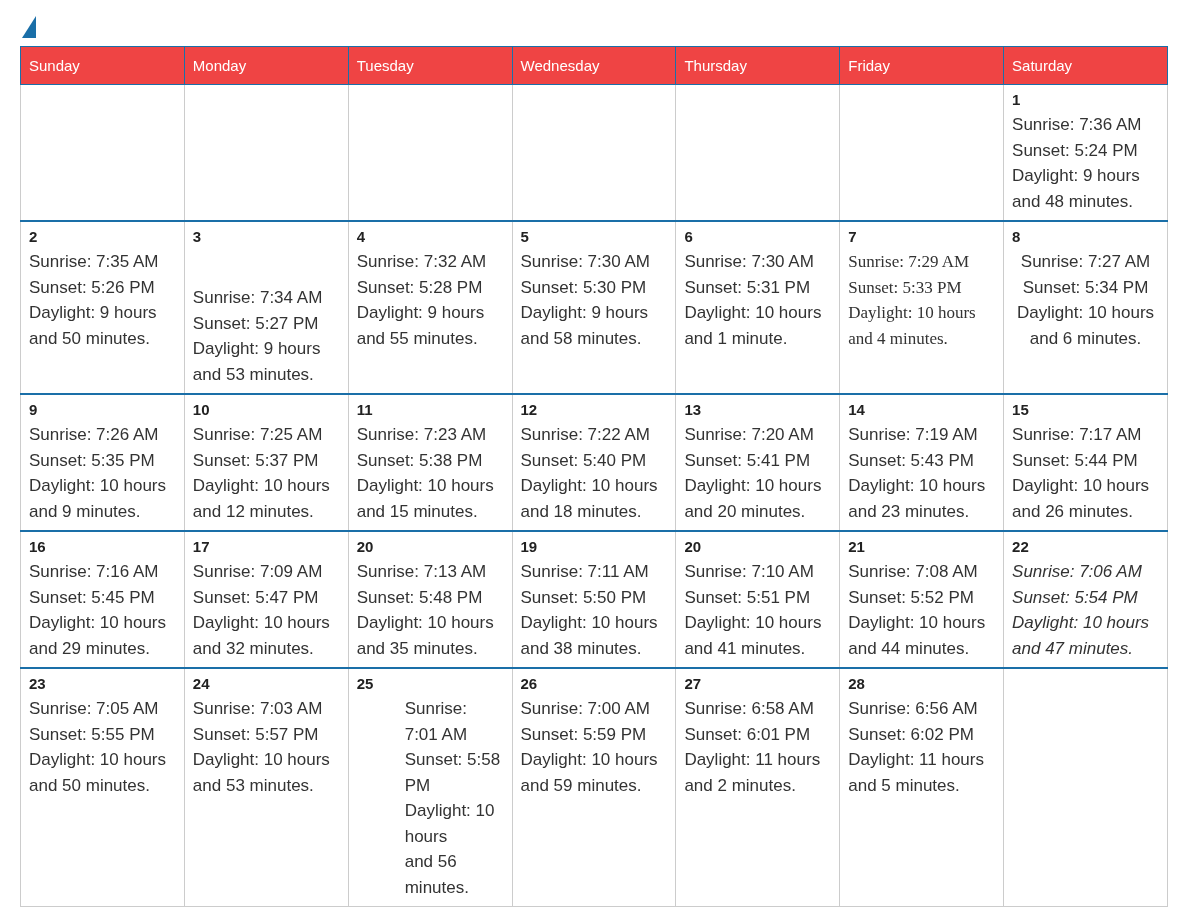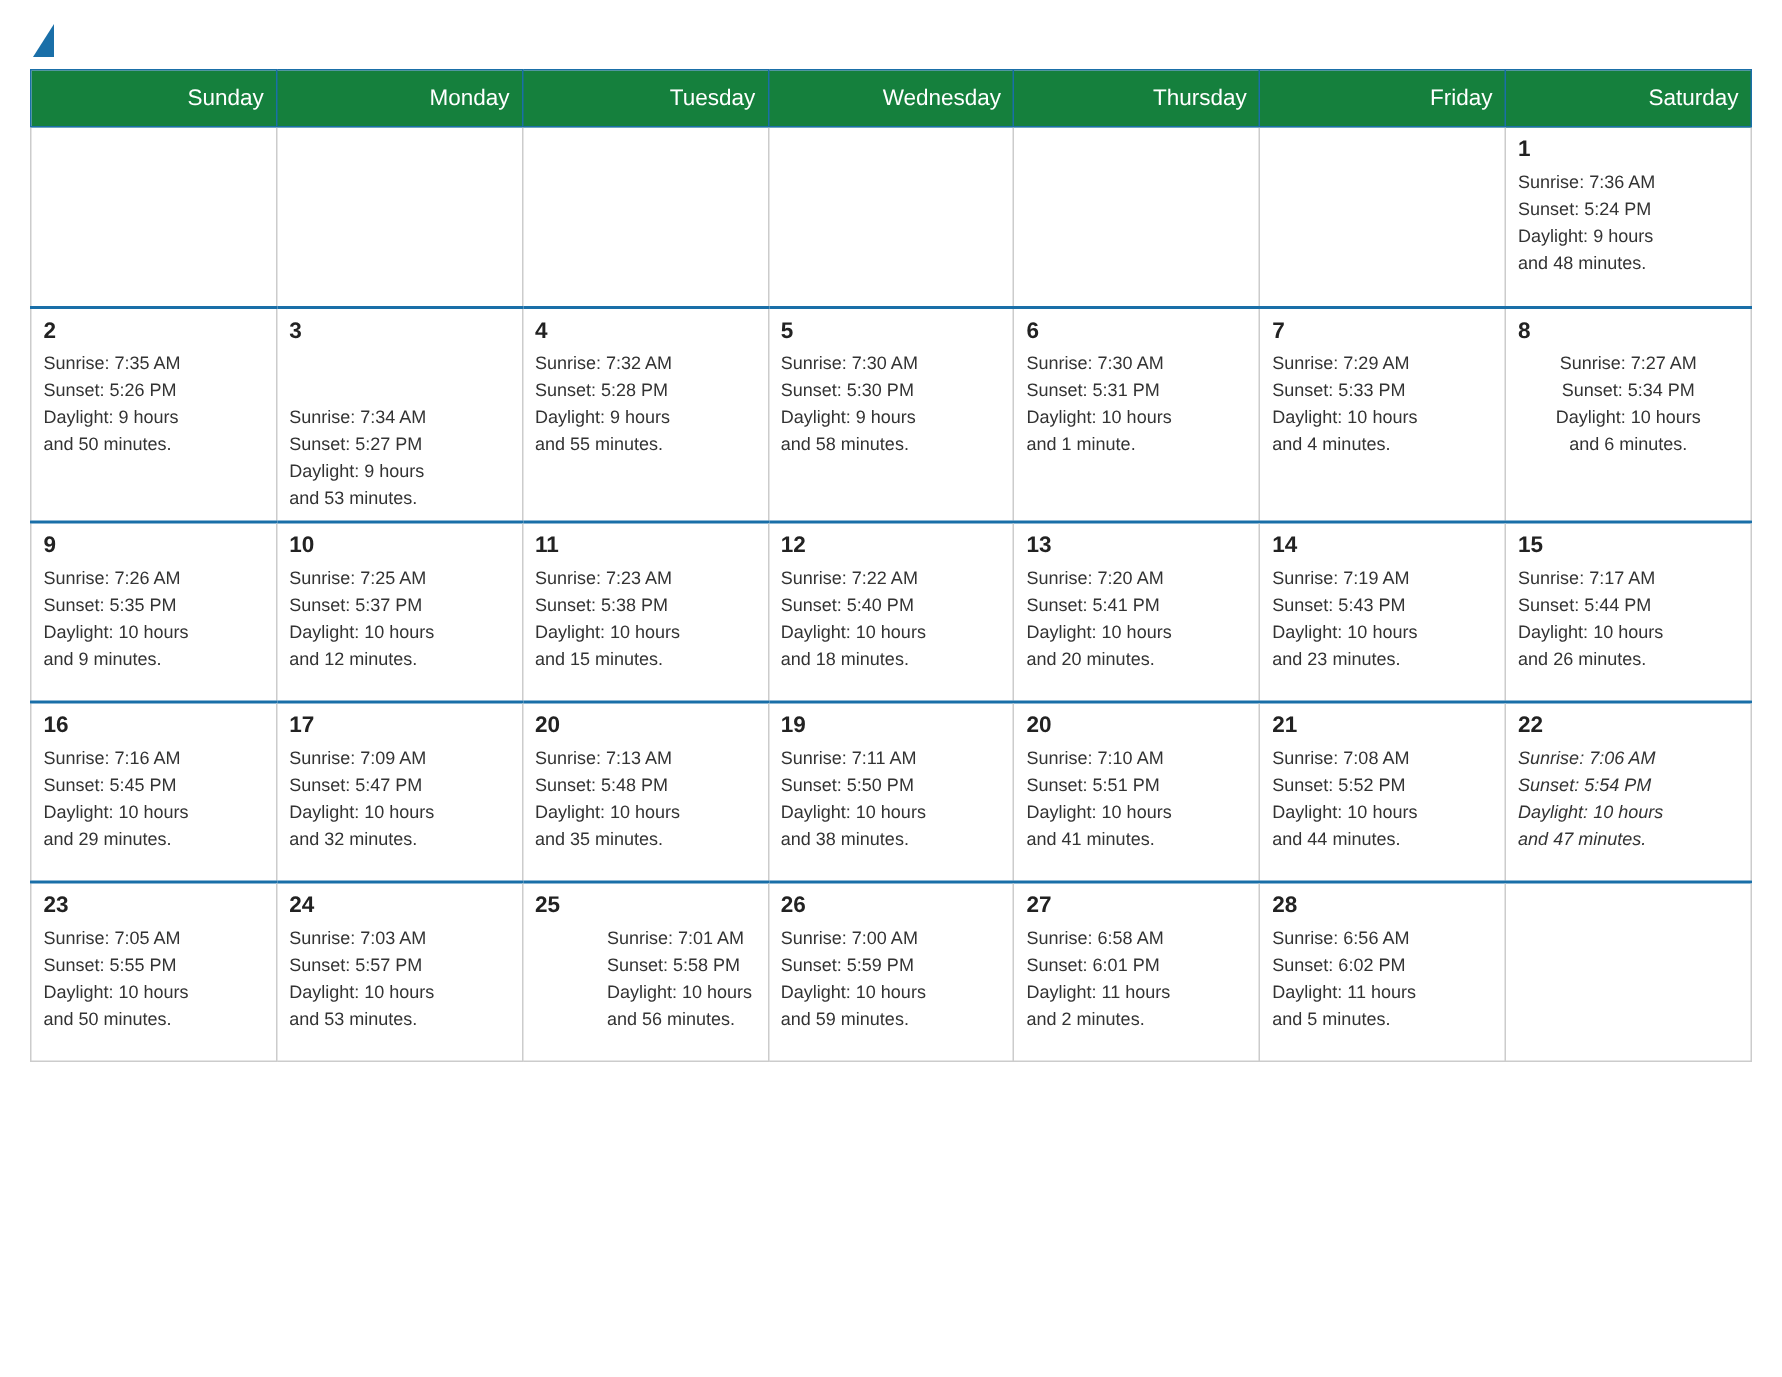--- a/index.html
+++ b/index.html
@@ -58,43 +58,43 @@
       font-size: 20px;
       color: #444;
       margin-top: 4px;
     }
     .calendar {
       width: 100%;
       border-collapse: collapse;
       margin-top: 10px;
     }
     .calendar th {
-      background-color: #15803d;
+      background-color: #ef4444;
       color: #fff;
       padding: 10px 8px;
       font-size: 15px;
       font-weight: normal;
-      text-align: right;
+      text-align: left;
       border: 1px solid #1a6fa8;
     }
     .calendar td {
       border: 1px solid #ccc;
       vertical-align: top;
       padding: 6px 8px;
       width: 14.28%;
       height: 120px;
     }
     .day-number {
       font-size: 15px;
       font-weight: bold;
       color: #222;
       margin-bottom: 4px;
     }
     .day-info {
-      font-size: 12px;
+      font-size: 17px;
       color: #333;
       line-height: 1.5;
     }
     .empty-cell {
       background: #fff;
     }
     .row-sep td {
       border-top: 2px solid #1a6fa8;
     }
   </style>
@@ -174,21 +174,21 @@
         </td>
         <td>
           <div class="day-number">6</div>
           <div class="day-info" style="white-space: pre-line;">Sunrise: 7:30 AM
 Sunset: 5:31 PM
 Daylight: 10 hours
 and 1 minute.</div>
         </td>
         <td>
           <div class="day-number">7</div>
-          <div class="day-info" style="white-space: pre-line;">Sunrise: 7:29 AM
+          <div class="day-info" style="white-space: pre-line; font-family: Liberation Serif, serif;">Sunrise: 7:29 AM
 Sunset: 5:33 PM
 Daylight: 10 hours
 and 4 minutes.</div>
         </td>
         <td>
           <div class="day-number">8</div>
           <div class="day-info" style="white-space: pre-line; text-align: center;">Sunrise: 7:27 AM
 Sunset: 5:34 PM
 Daylight: 10 hours
 and 6 minutes.</div>

